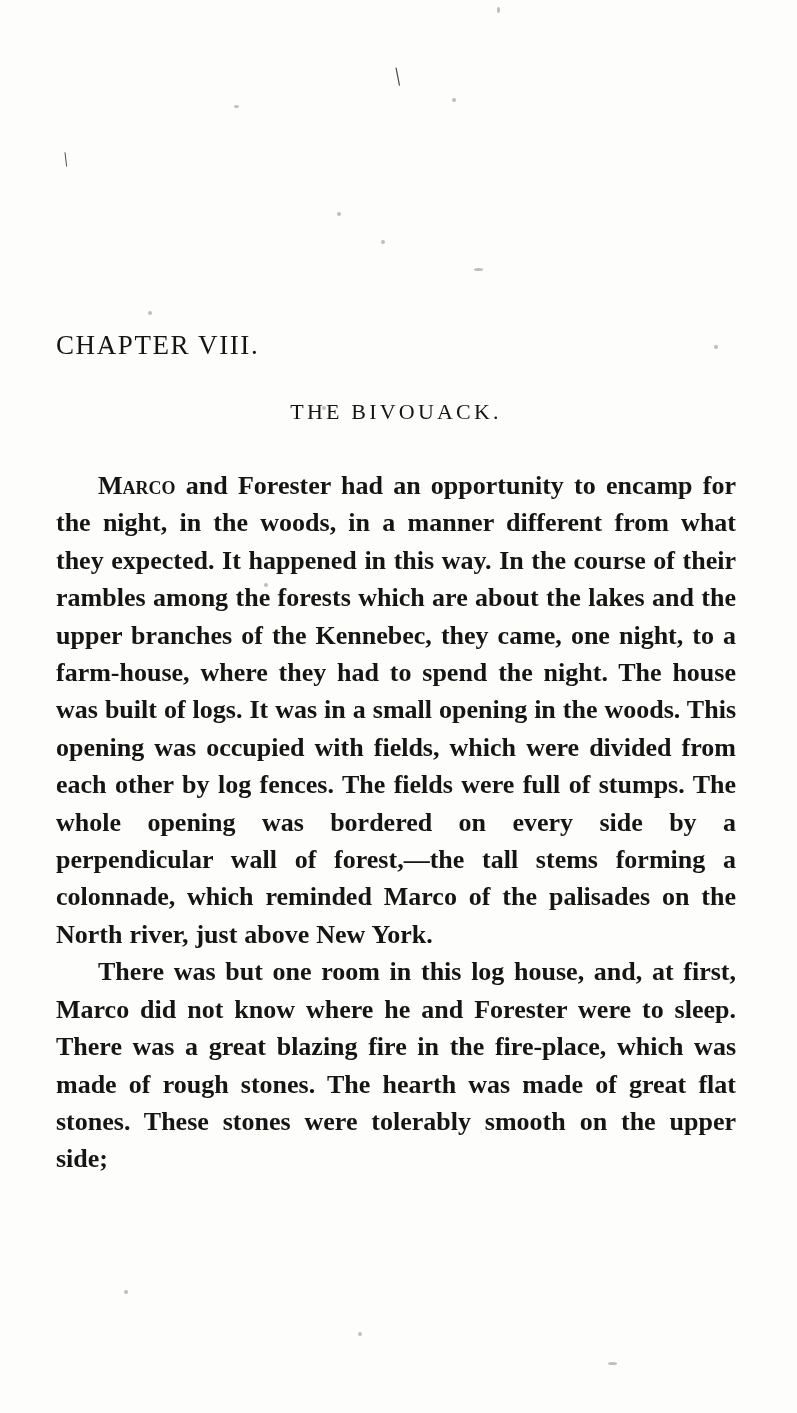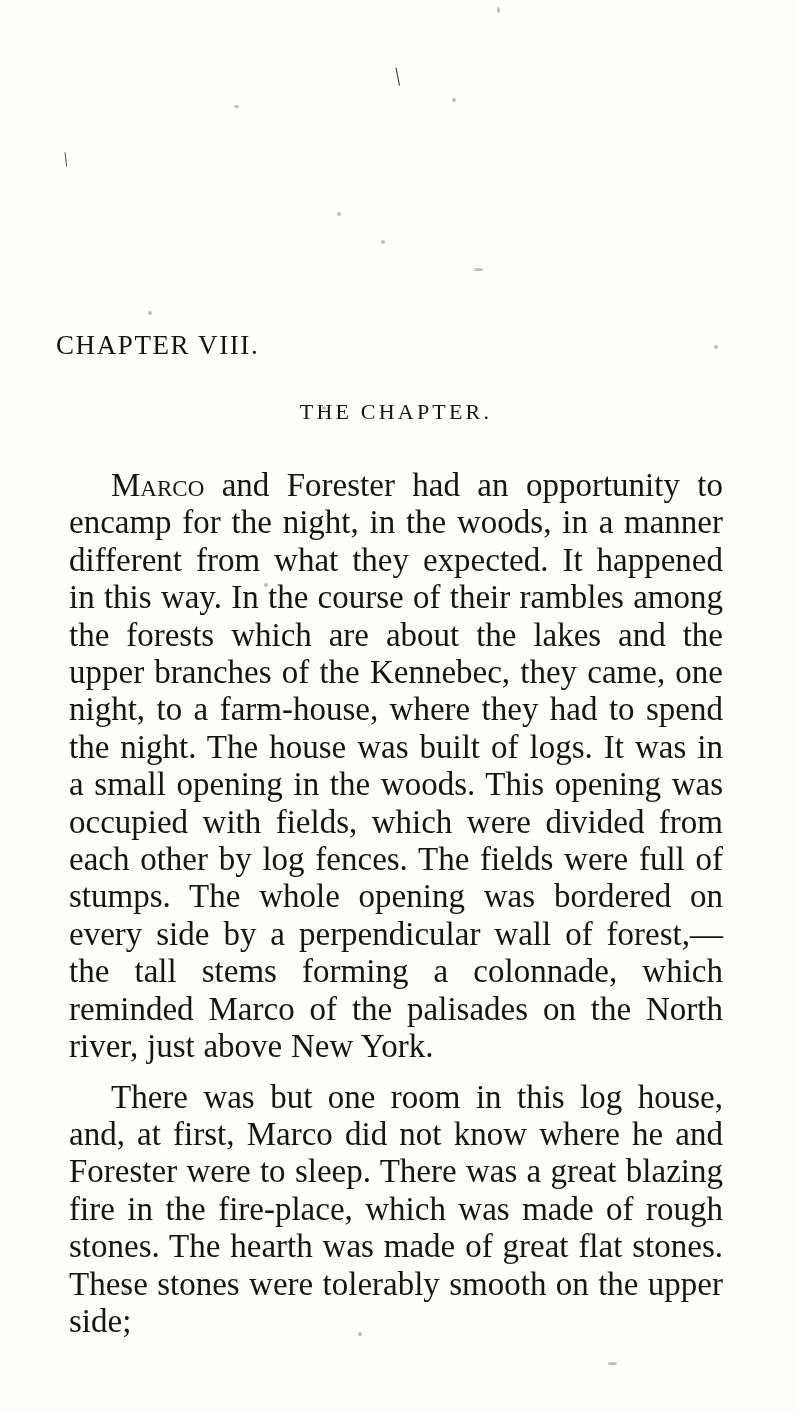--- a/index.html
+++ b/index.html
@@ -38,27 +38,28 @@
     font-family: "Liberation Serif", "DejaVu Serif", serif;
   }
   .section-title {
     text-align: center;
     font-size: 22px;
     letter-spacing: 3.2px;
     font-weight: 400;
     margin: 0 0 42px 0;
   }
   p.body-par {
-    margin: 13px;
-    font-size: 33px;
+    margin: 0;
+    font-size: 26px;
     line-height: 37.4px;
     text-align: justify;
     text-indent: 42px;
     hyphens: none;
     word-spacing: .5px;
+    font-weight: bold;
   }
   p.body-par + p.body-par {
     margin-top: 0px;
   }
   .smallcaps {
     font-variant: small-caps;
   }
   .ink {
     position: absolute;
     color: #4a463f;
@@ -84,18 +85,18 @@
   <div class="speck" style="left:264px; top:583px; width:4px; height:4px;"></div>
   <div class="speck" style="left:124px; top:1290px; width:4px; height:4px;"></div>
   <div class="speck" style="left:358px; top:1332px; width:4px; height:4px;"></div>
   <div class="speck" style="left:608px; top:1362px; width:9px; height:3px;"></div>
 
   <div class="ink" style="left:394px; top:62px; font-size:26px; transform:rotate(8deg);">\</div>
   <div class="ink" style="left:63px; top:148px; font-size:20px; transform:rotate(12deg);">\</div>
 
   <div class="content">
     <h1 class="chapter-title">CHAPTER VIII.</h1>
-    <h2 class="section-title">THE CHAPTER.</h2>
+    <h2 class="section-title">THE BIVOUACK.</h2>
     <p class="body-par"><span class="smallcaps">Marco</span> and Forester had an opportunity to encamp for the night, in the woods, in a manner different from what they expected.  It happened in this way.   In the course of their rambles among the forests which are about the lakes and the upper branches of the Kennebec, they came, one night, to a farm-house, where they had to spend the night.   The house was built of logs.   It was in a small opening in the woods.   This opening was occupied with fields, which were divided from each other by log fences.   The fields were full of stumps.   The whole opening was bordered on every side by a perpendicular wall of forest,—the tall stems forming a colonnade, which reminded Marco of the palisades on the North river, just above New York.</p>
     <p class="body-par">There was but one room in this log house, and, at first, Marco did not know where he and Forester were to sleep.   There was a great blazing fire in the fire-place, which was made of rough stones.  The hearth was made of great flat stones.   These stones were tolerably smooth on the upper side;</p>
   </div>
 
 </div>
 
 </body></html>

